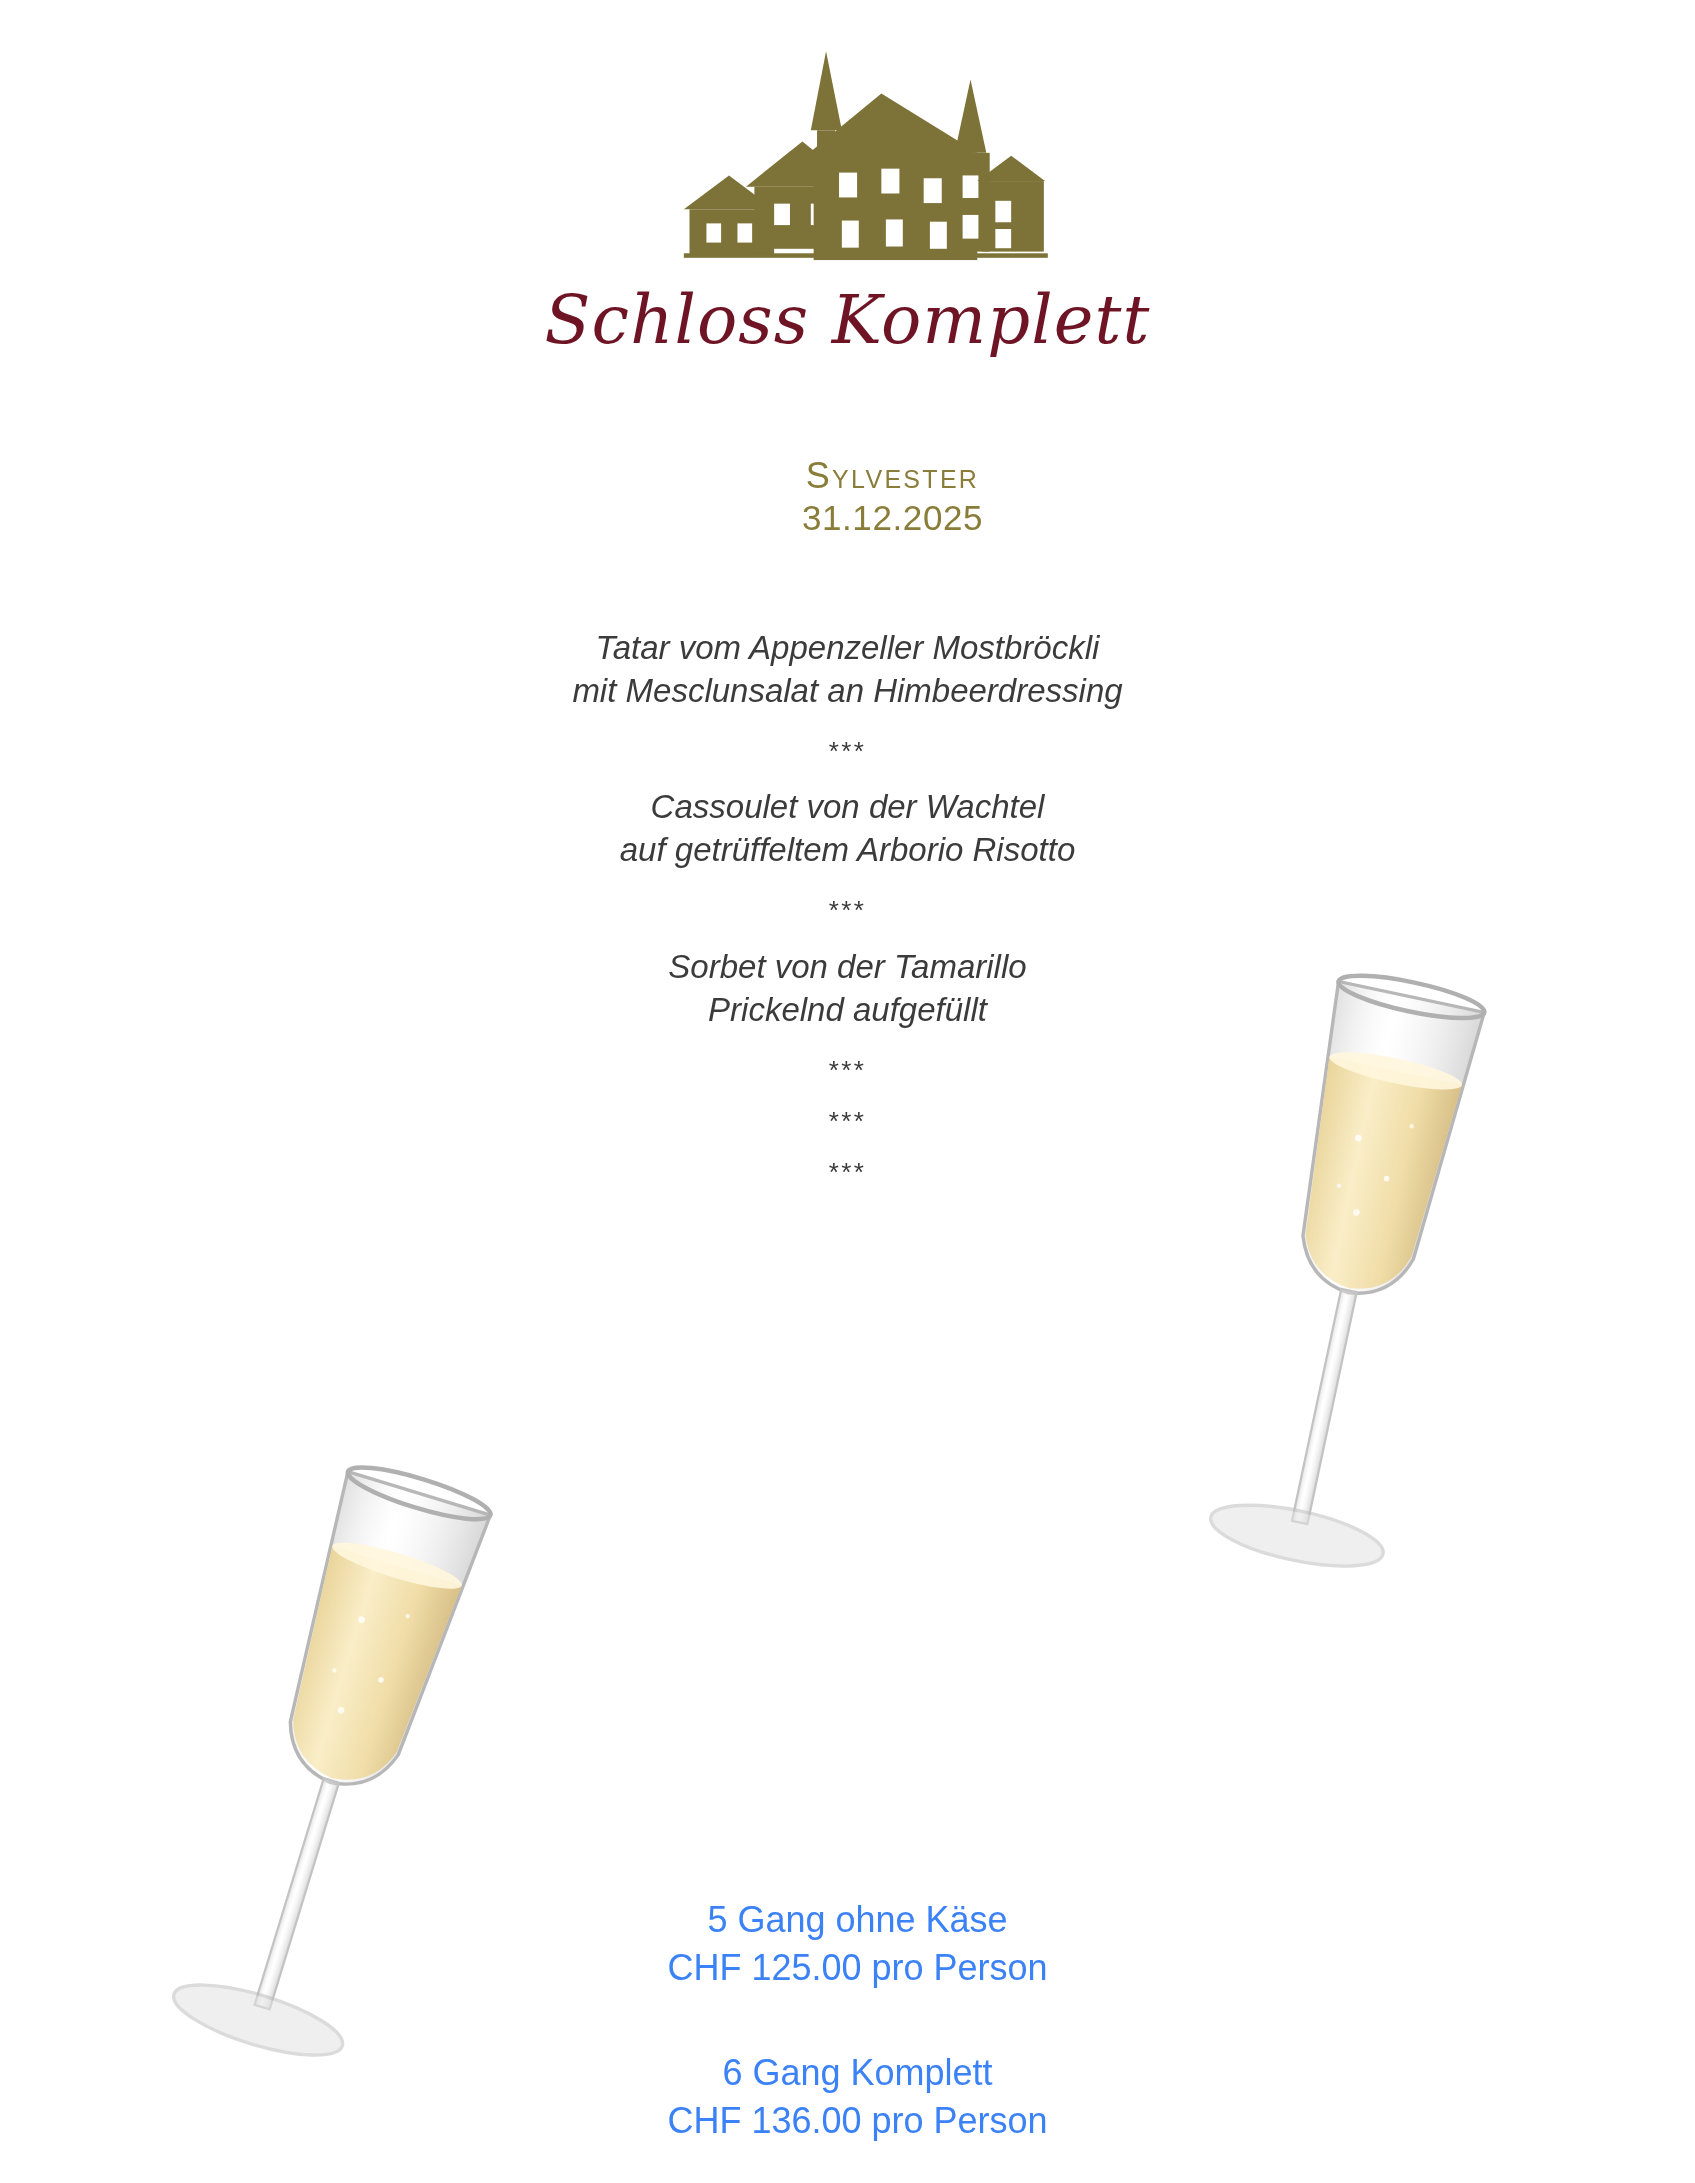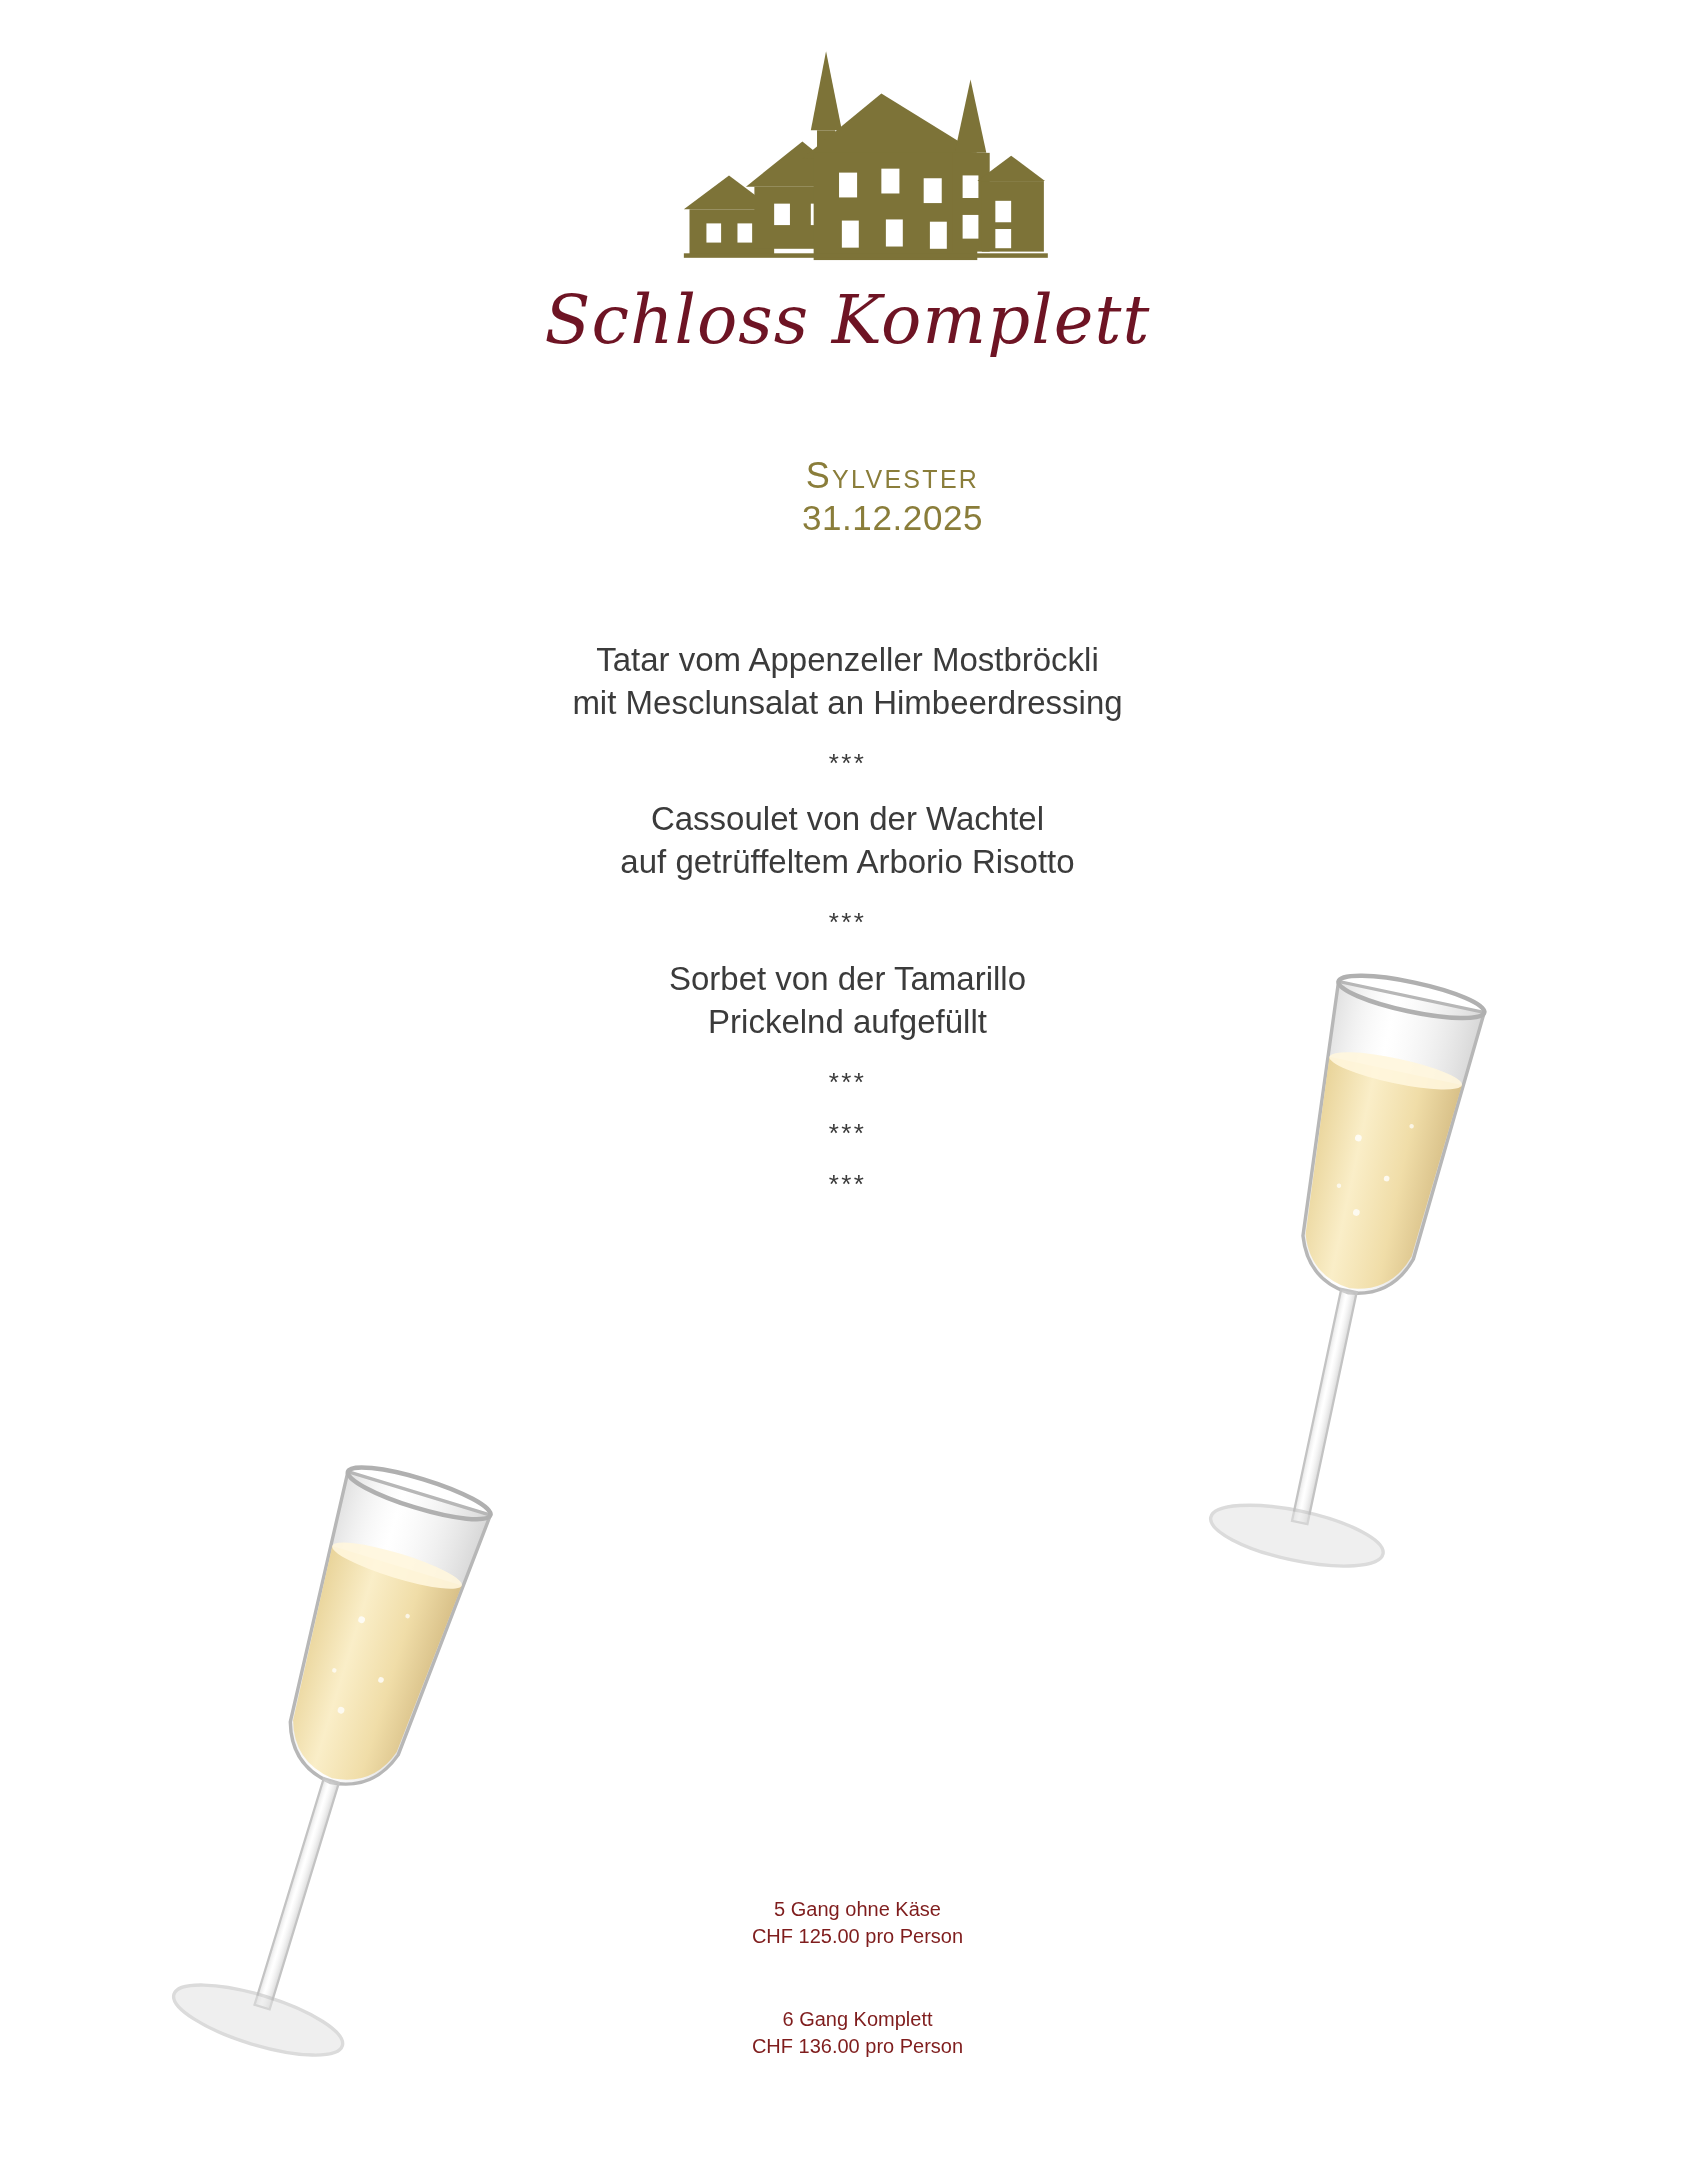--- a/index.html
+++ b/index.html
@@ -69,43 +69,44 @@
     left: 0;
     width: 100%;
     text-align: center;
     z-index: 3;
   }
   .course {
     font-size: 33px;
     line-height: 1.30;
     color: #3b3b3b;
     white-space: pre-line;
-    margin: 12px;
+    margin: 0;
+    font-style: italic;
   }
   .sep {
     font-size: 26px;
     color: #3b3b3b;
     letter-spacing: 2.3px;
     margin: 25px 0 22.6px 0;
     line-height: 1;
   }
 
   
   .pricing {
     position: absolute;
     top: 1896px;
     left: 0;
     width: 100%;
     text-align: center;
     z-index: 3;
   }
   .price-block {
-    font-size: 20px;
+    font-size: 36px;
     line-height: 1.33;
-    color: #7f1d1d;
+    color: #3b82f6;
     white-space: pre-line;
     margin-left: 20px;
   }
   .price-gap { height: 57px; }
 
   
   .glass {
     position: absolute;
     z-index: 1;
   }

